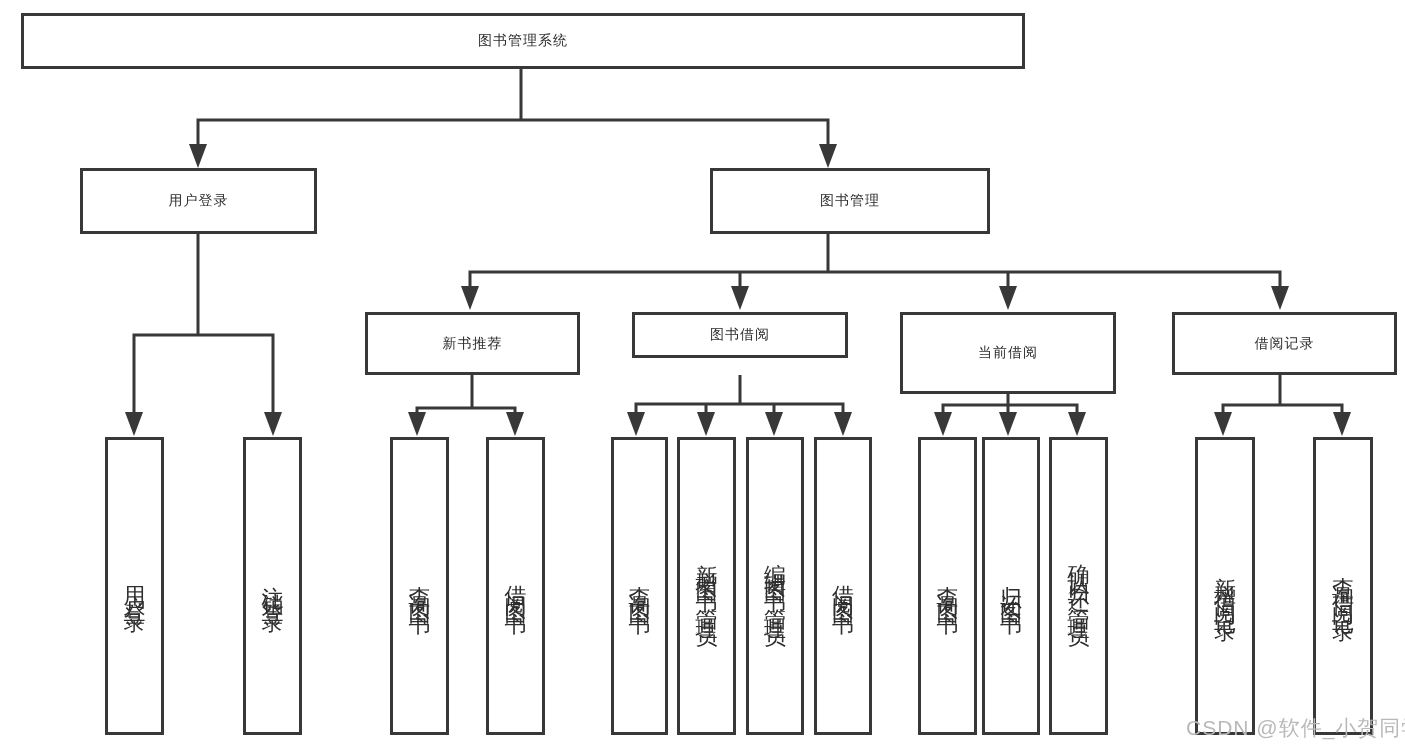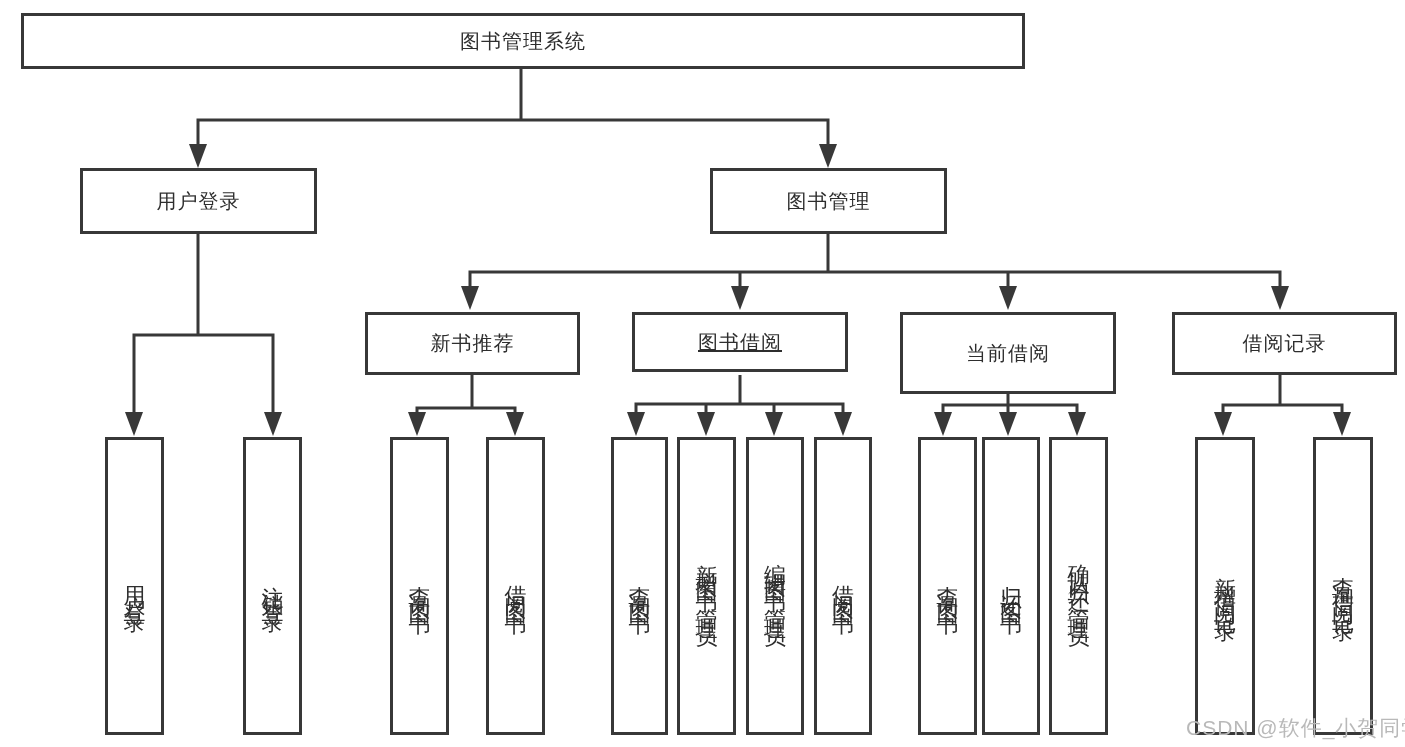--- a/index.html
+++ b/index.html
@@ -12,21 +12,21 @@
   }
   #wires{position:absolute;left:0;top:0;width:1405px;height:747px;}
   #wires path{fill:none;stroke:#383838;stroke-width:3;}
   #wires polygon{fill:#383838;stroke:none;}
   .node{
     position:absolute;box-sizing:border-box;
     border:3px solid #383838;background:#ffffff;
     display:flex;align-items:center;justify-content:center;
     color:#2e2e2e;
   }
-  .h{font-size:20px;letter-spacing:1px;white-space:nowrap;}
+  .h{font-size:14px;letter-spacing:1px;white-space:nowrap;}
   .v .vtext{
     writing-mode:vertical-rl;
     text-orientation:mixed;
     font-size:22px;
     letter-spacing:9px;
     line-height:1;
     white-space:nowrap;
   }
   #watermark{
     position:absolute;left:1186px;top:714px;
@@ -77,24 +77,24 @@
     <g>
       <path d="M1280 375 V406.5 M1221.5 405 H1343.5 M1223 405 V414 M1342 405 V414"></path>
       <polygon points="1214,412 1232,412 1223,436"></polygon>
       <polygon points="1333,412 1351,412 1342,436"></polygon>
     </g>
   </svg>
 
   <div class="node h" style="left:21px;top:13px;width:1004px;height:56px;">图书管理系统</div>
 
   <div class="node h" style="left:80px;top:168px;width:237px;height:66px;">用户登录</div>
-  <div class="node h" style="left:710px;top:168px;width:237px;height:66px;">图书管理</div>
+  <div class="node h" style="left:710px;top:168px;width:280px;height:66px;">图书管理</div>
 
   <div class="node h" style="left:365px;top:312px;width:215px;height:63px;">新书推荐</div>
-  <div class="node h" style="left:632px;top:312px;width:216px;height:60px;text-decoration:underline;">图书借阅</div>
+  <div class="node h" style="left:632px;top:312px;width:216px;height:46px;">图书借阅</div>
   <div class="node h" style="left:900px;top:312px;width:216px;height:82px;">当前借阅</div>
   <div class="node h" style="left:1172px;top:312px;width:225px;height:63px;">借阅记录</div>
 
   <div class="node v" style="left:105px;top:437px;width:59px;height:298px;">
     <span class="vtext">用户登录</span>
   </div>
   <div class="node v" style="left:243px;top:437px;width:59px;height:298px;">
     <span class="vtext">注销登录</span>
   </div>
 

